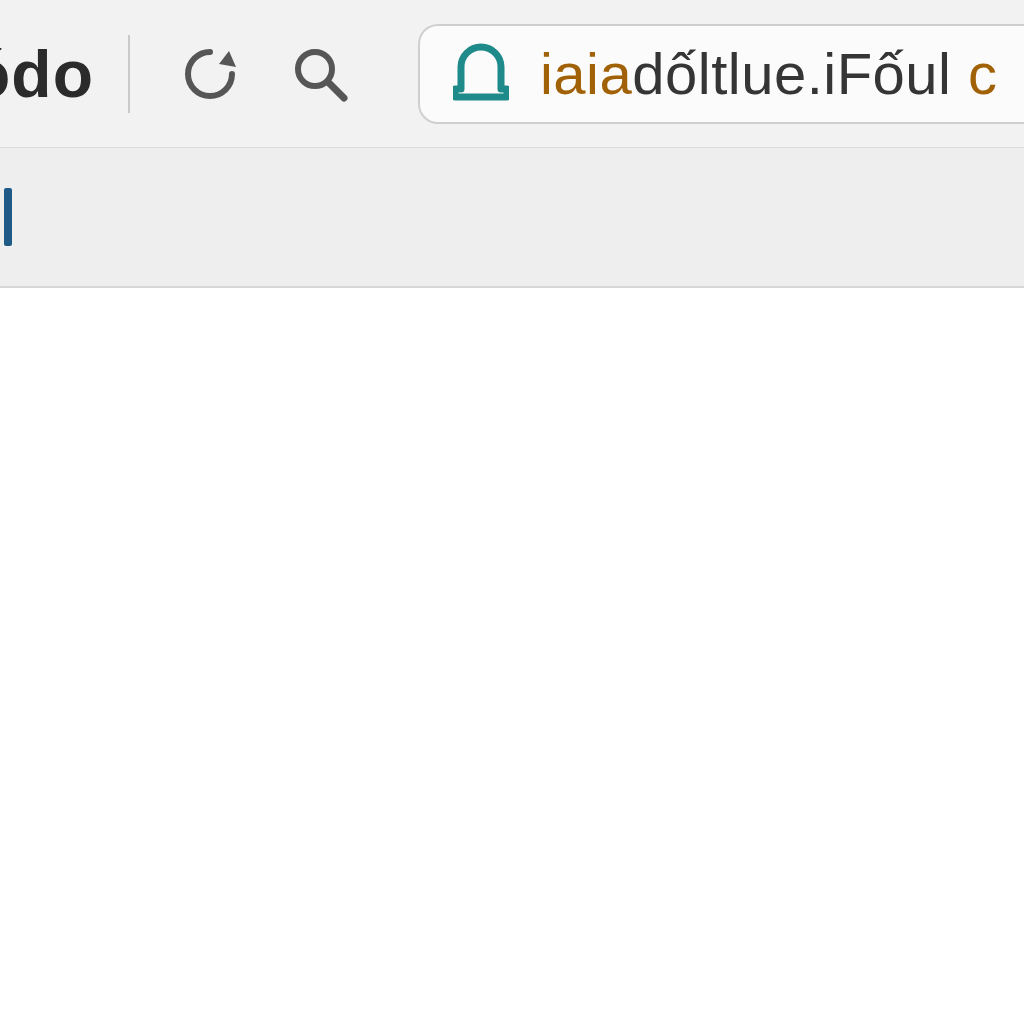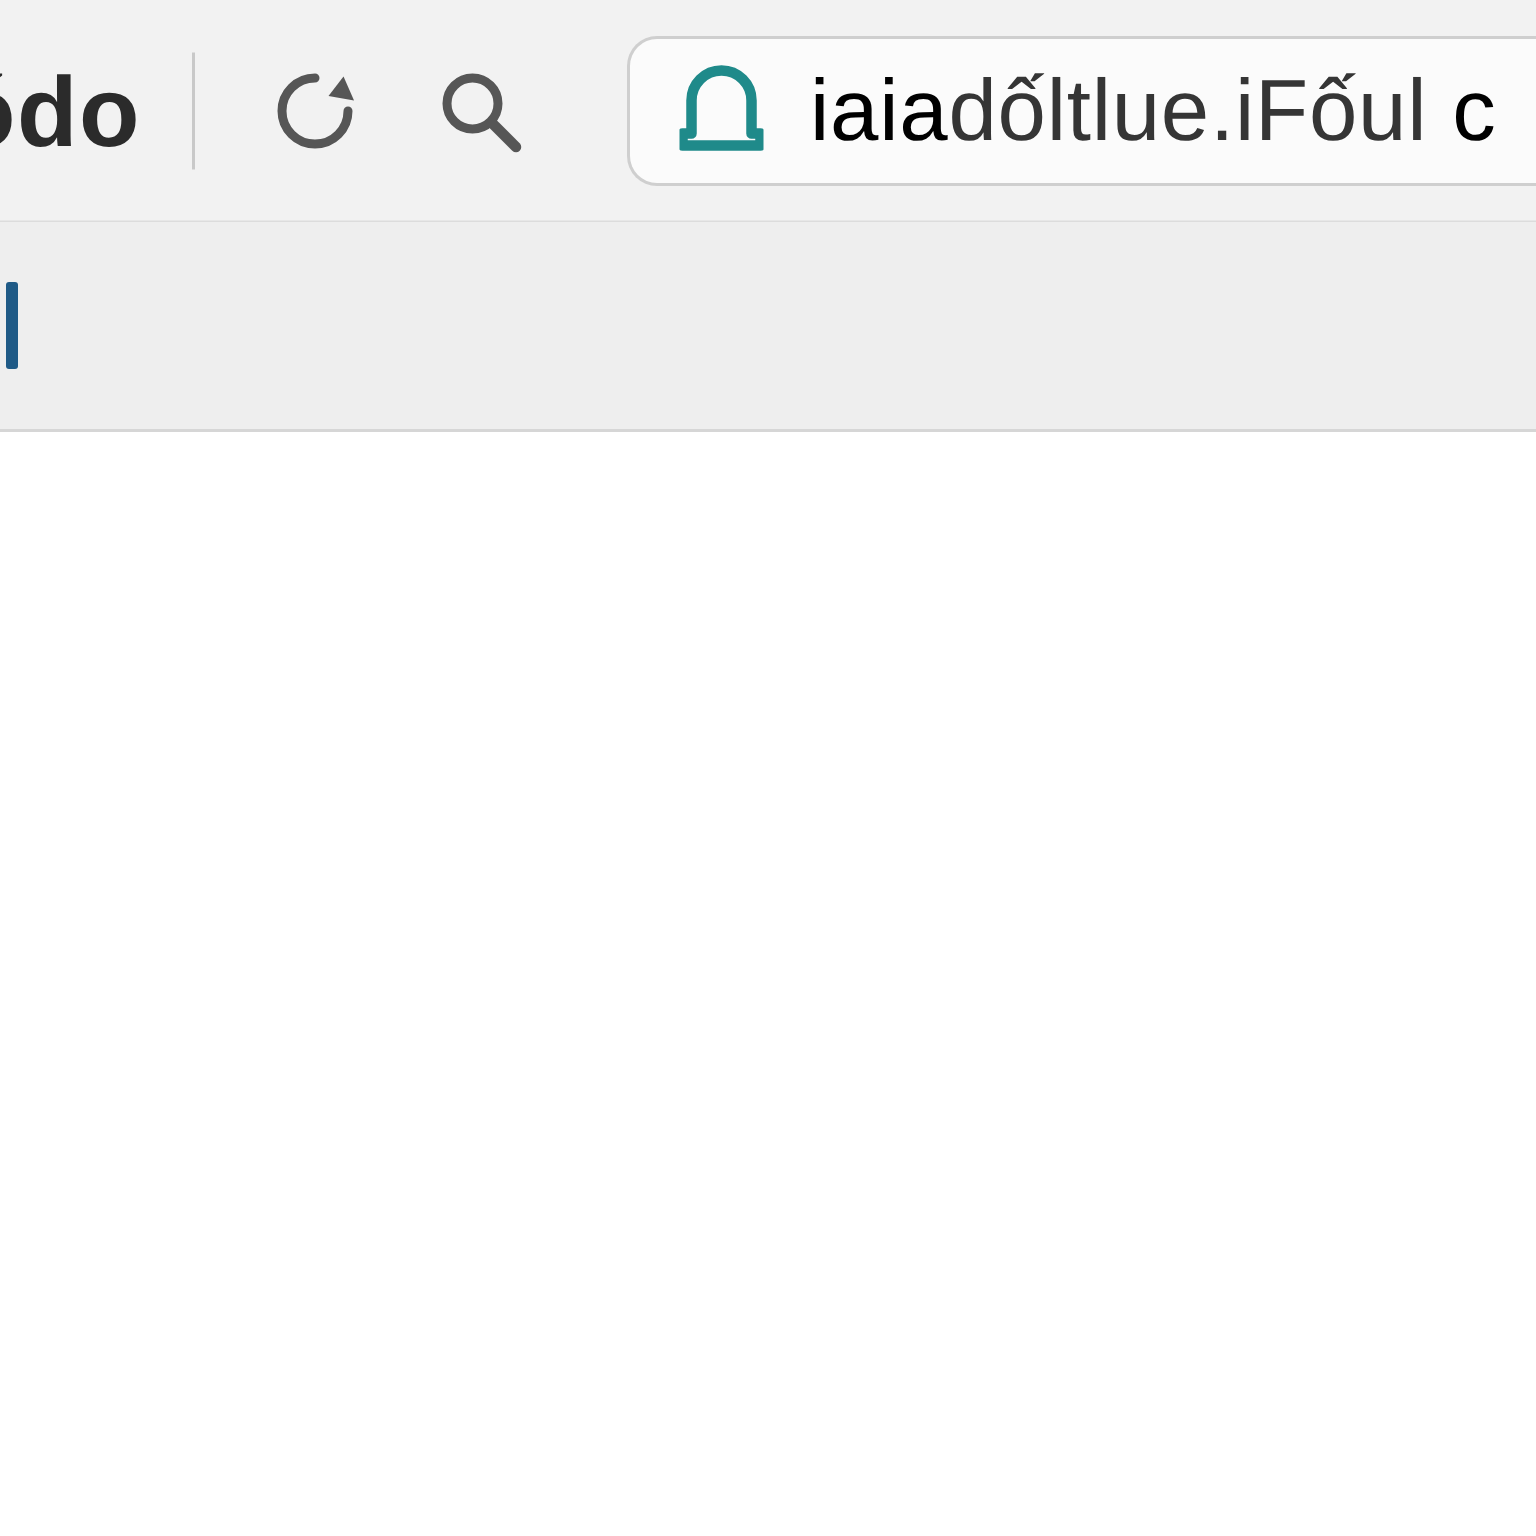--- a/index.html
+++ b/index.html
@@ -67,21 +67,21 @@
       height: 66px;
       margin-right: 26px;
     }
     .url-text {
       font-size: 58px;
       color: #353535;
       white-space: nowrap;
       letter-spacing: 0.5px;
     }
     .url-text .dim {
-      color: #000000;
+      color: #a16207;
     }
     .sub-toolbar {
       height: 140px;
       background: #eeeeee;
       border-bottom: 2px solid #d6d6d6;
       display: flex;
       align-items: center;
       padding-left: 6px;
     }
     .sub-mark {

